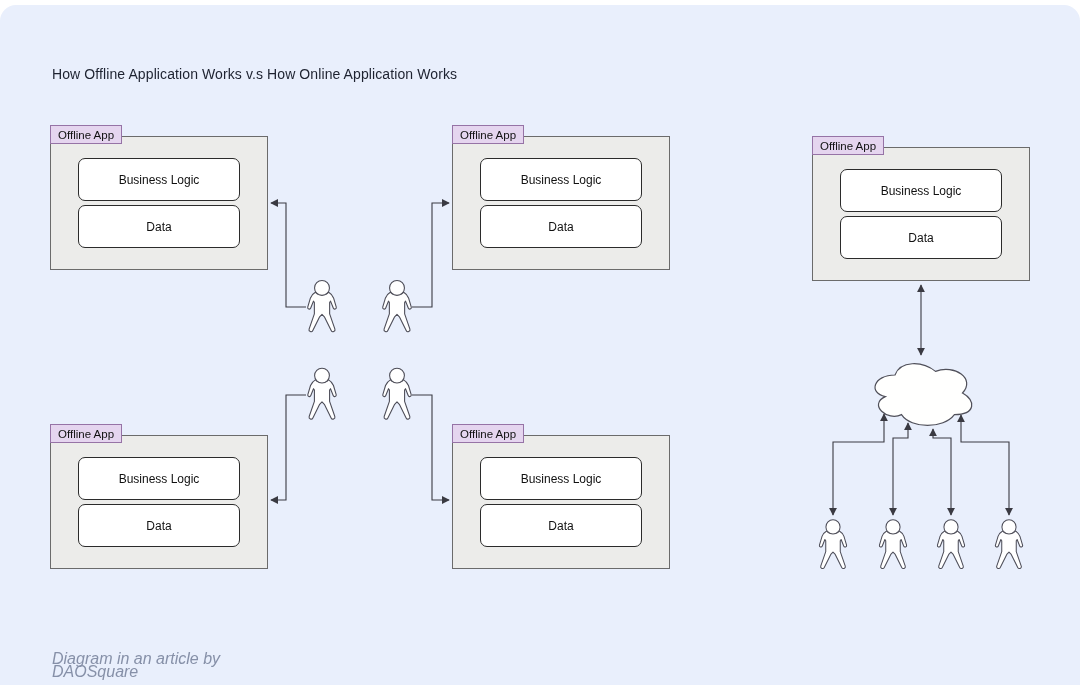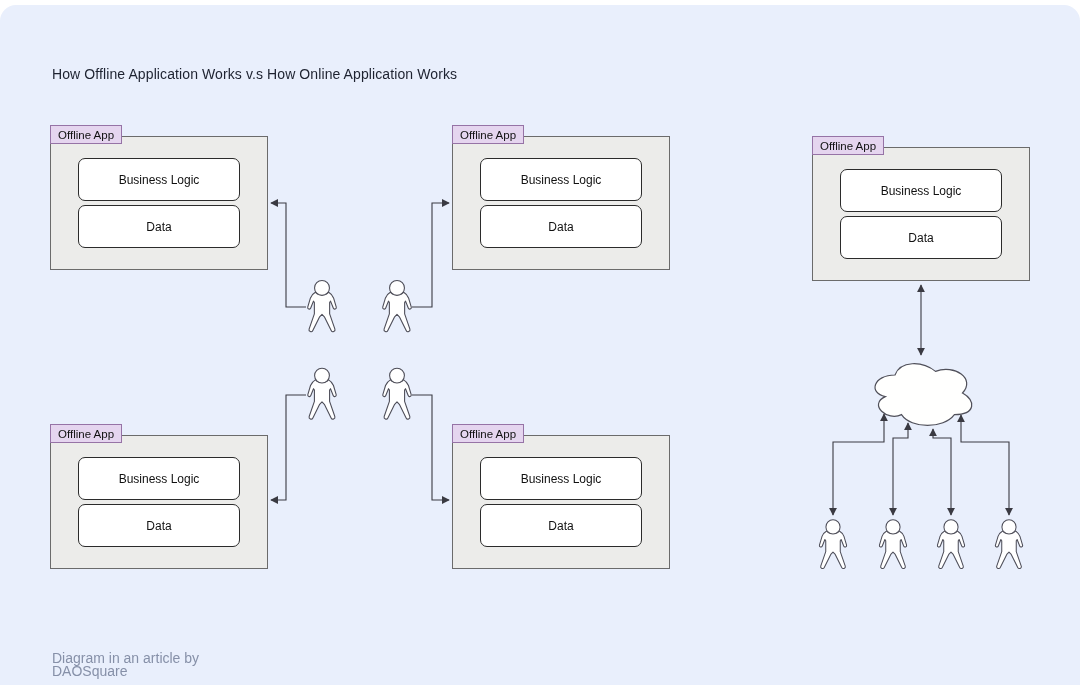--- a/index.html
+++ b/index.html
@@ -14,21 +14,21 @@
     background:#e5d5ef;border:1px solid #9673a6;font-size:11.5px;color:#111;z-index:2;box-sizing:border-box;}
   .app .body{position:absolute;left:0;top:11px;width:218px;height:134px;background:#ececea;
     border:1px solid #6b6b6b;box-sizing:border-box;z-index:1;}
   .comp{position:absolute;left:27px;width:162px;height:43px;background:#ffffff;border:1px solid #2b2b2b;
     border-radius:7px;display:flex;align-items:center;justify-content:center;font-size:12px;color:#111;
     box-sizing:border-box;}
   .comp.logic{top:21px;}
   .comp.data{top:68px;}
   
   svg.person{position:absolute;overflow:visible;}
-  #footer{left:52px;top:623px;font-size:14px;color:#8690a8;line-height:13px;}
+  #footer{left:52px;top:623px;font-size:16px;font-style:italic;color:#8690a8;line-height:13px;}
   #connector-layer{position:absolute;left:0;top:0;width:1080px;height:685px;pointer-events:none;}
 </style>
 </head>
 <body>
 
 <div id="canvas">
 
   <div id="title" class="abs">How Offline Application Works v.s How Online Application Works</div>
 
   <svg id="connector-layer" viewBox="0 0 1080 685">

